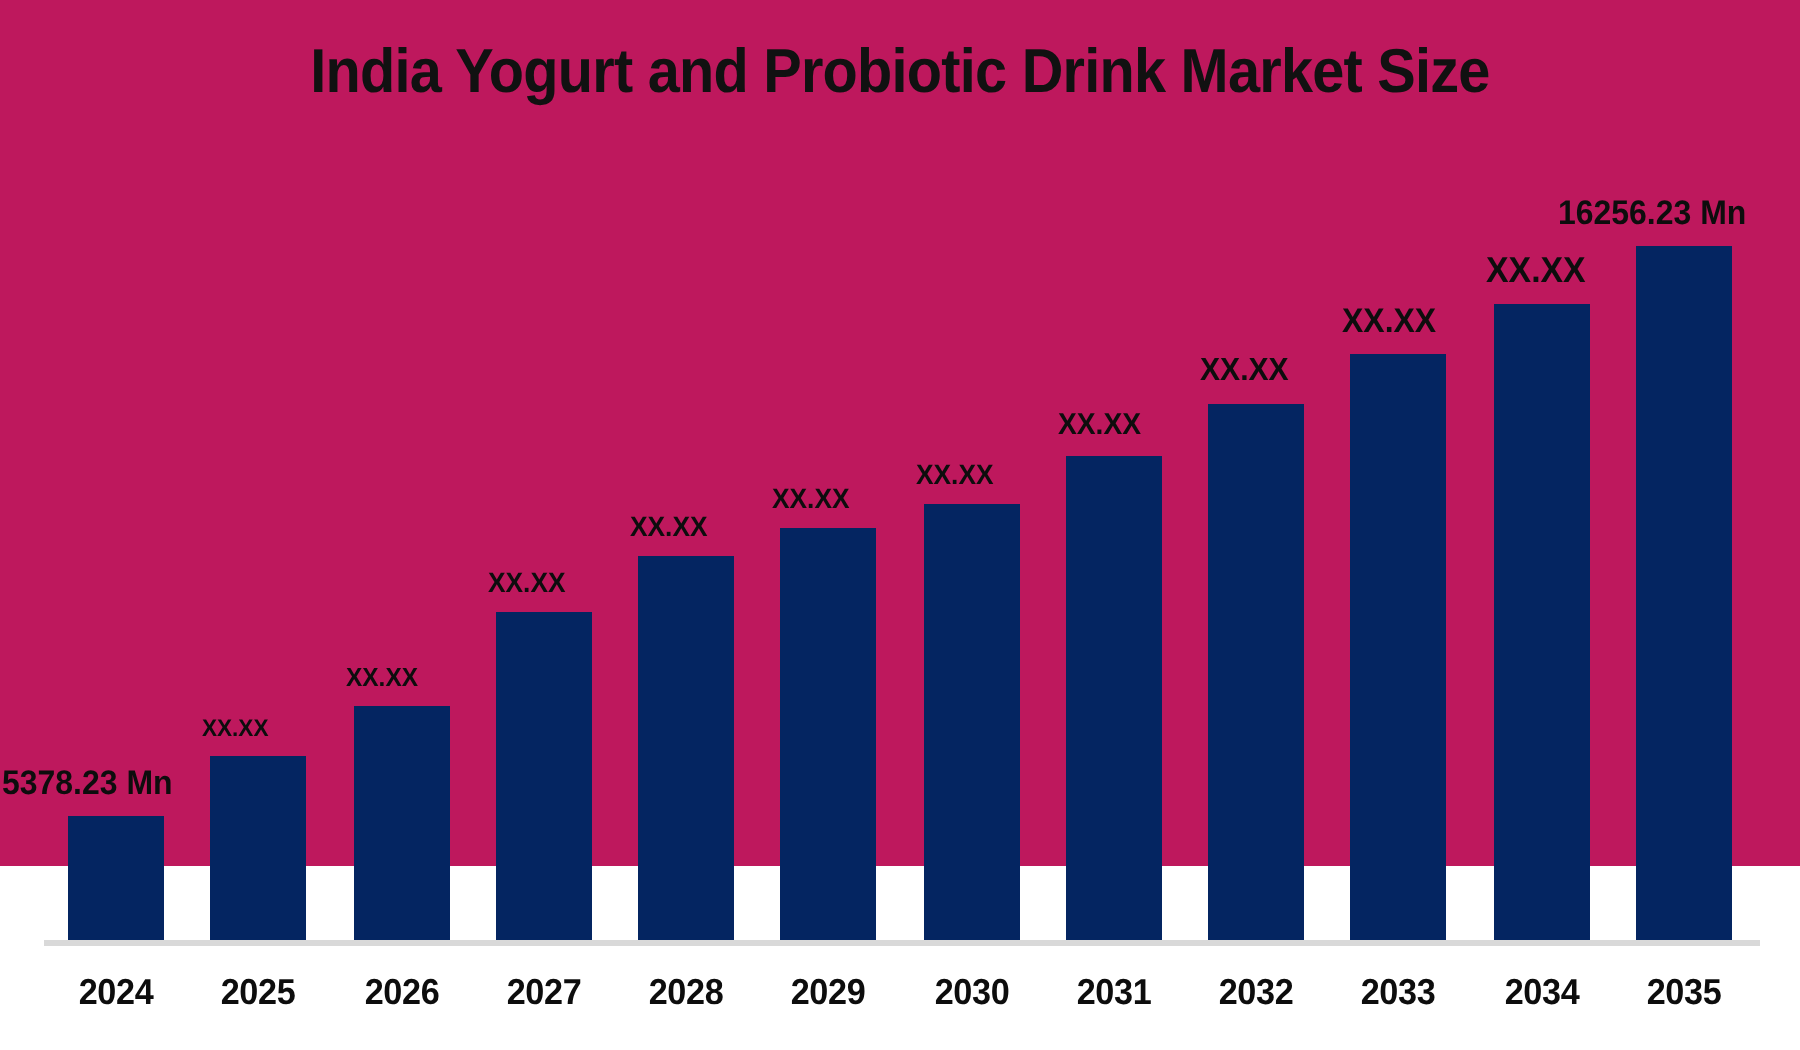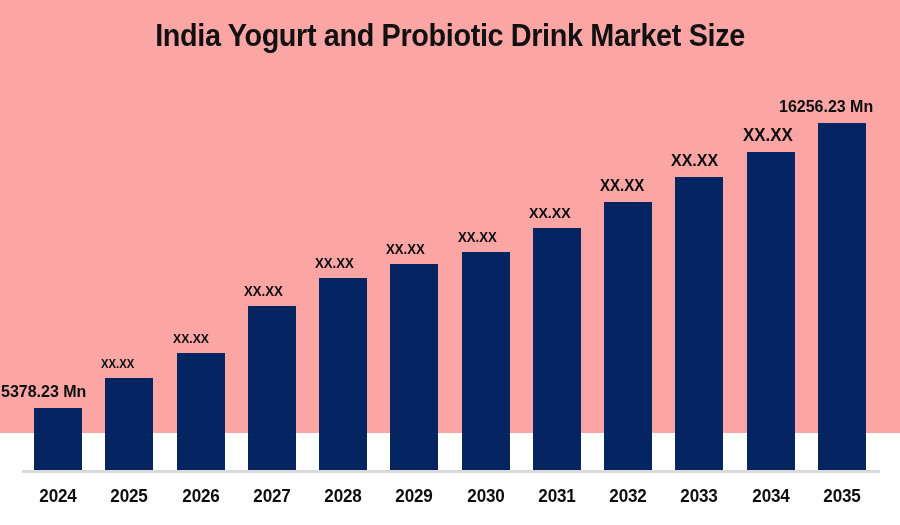--- a/index.html
+++ b/index.html
@@ -10,21 +10,21 @@
   body {
     width: 900px;
     height: 525px;
     font-family: "Liberation Sans", sans-serif;
     overflow: hidden;
   }
   #chart-root {
     position: relative;
     width: 900px;
     height: 433px;
-    background: #fca5a5;
+    background: #be185d;
   }
 
   
   #chart-title {
     position: absolute;
     top: 18px;
     left: 0;
     width: 900px;
     text-align: center;
     font-family: "Liberation Sans", sans-serif;

